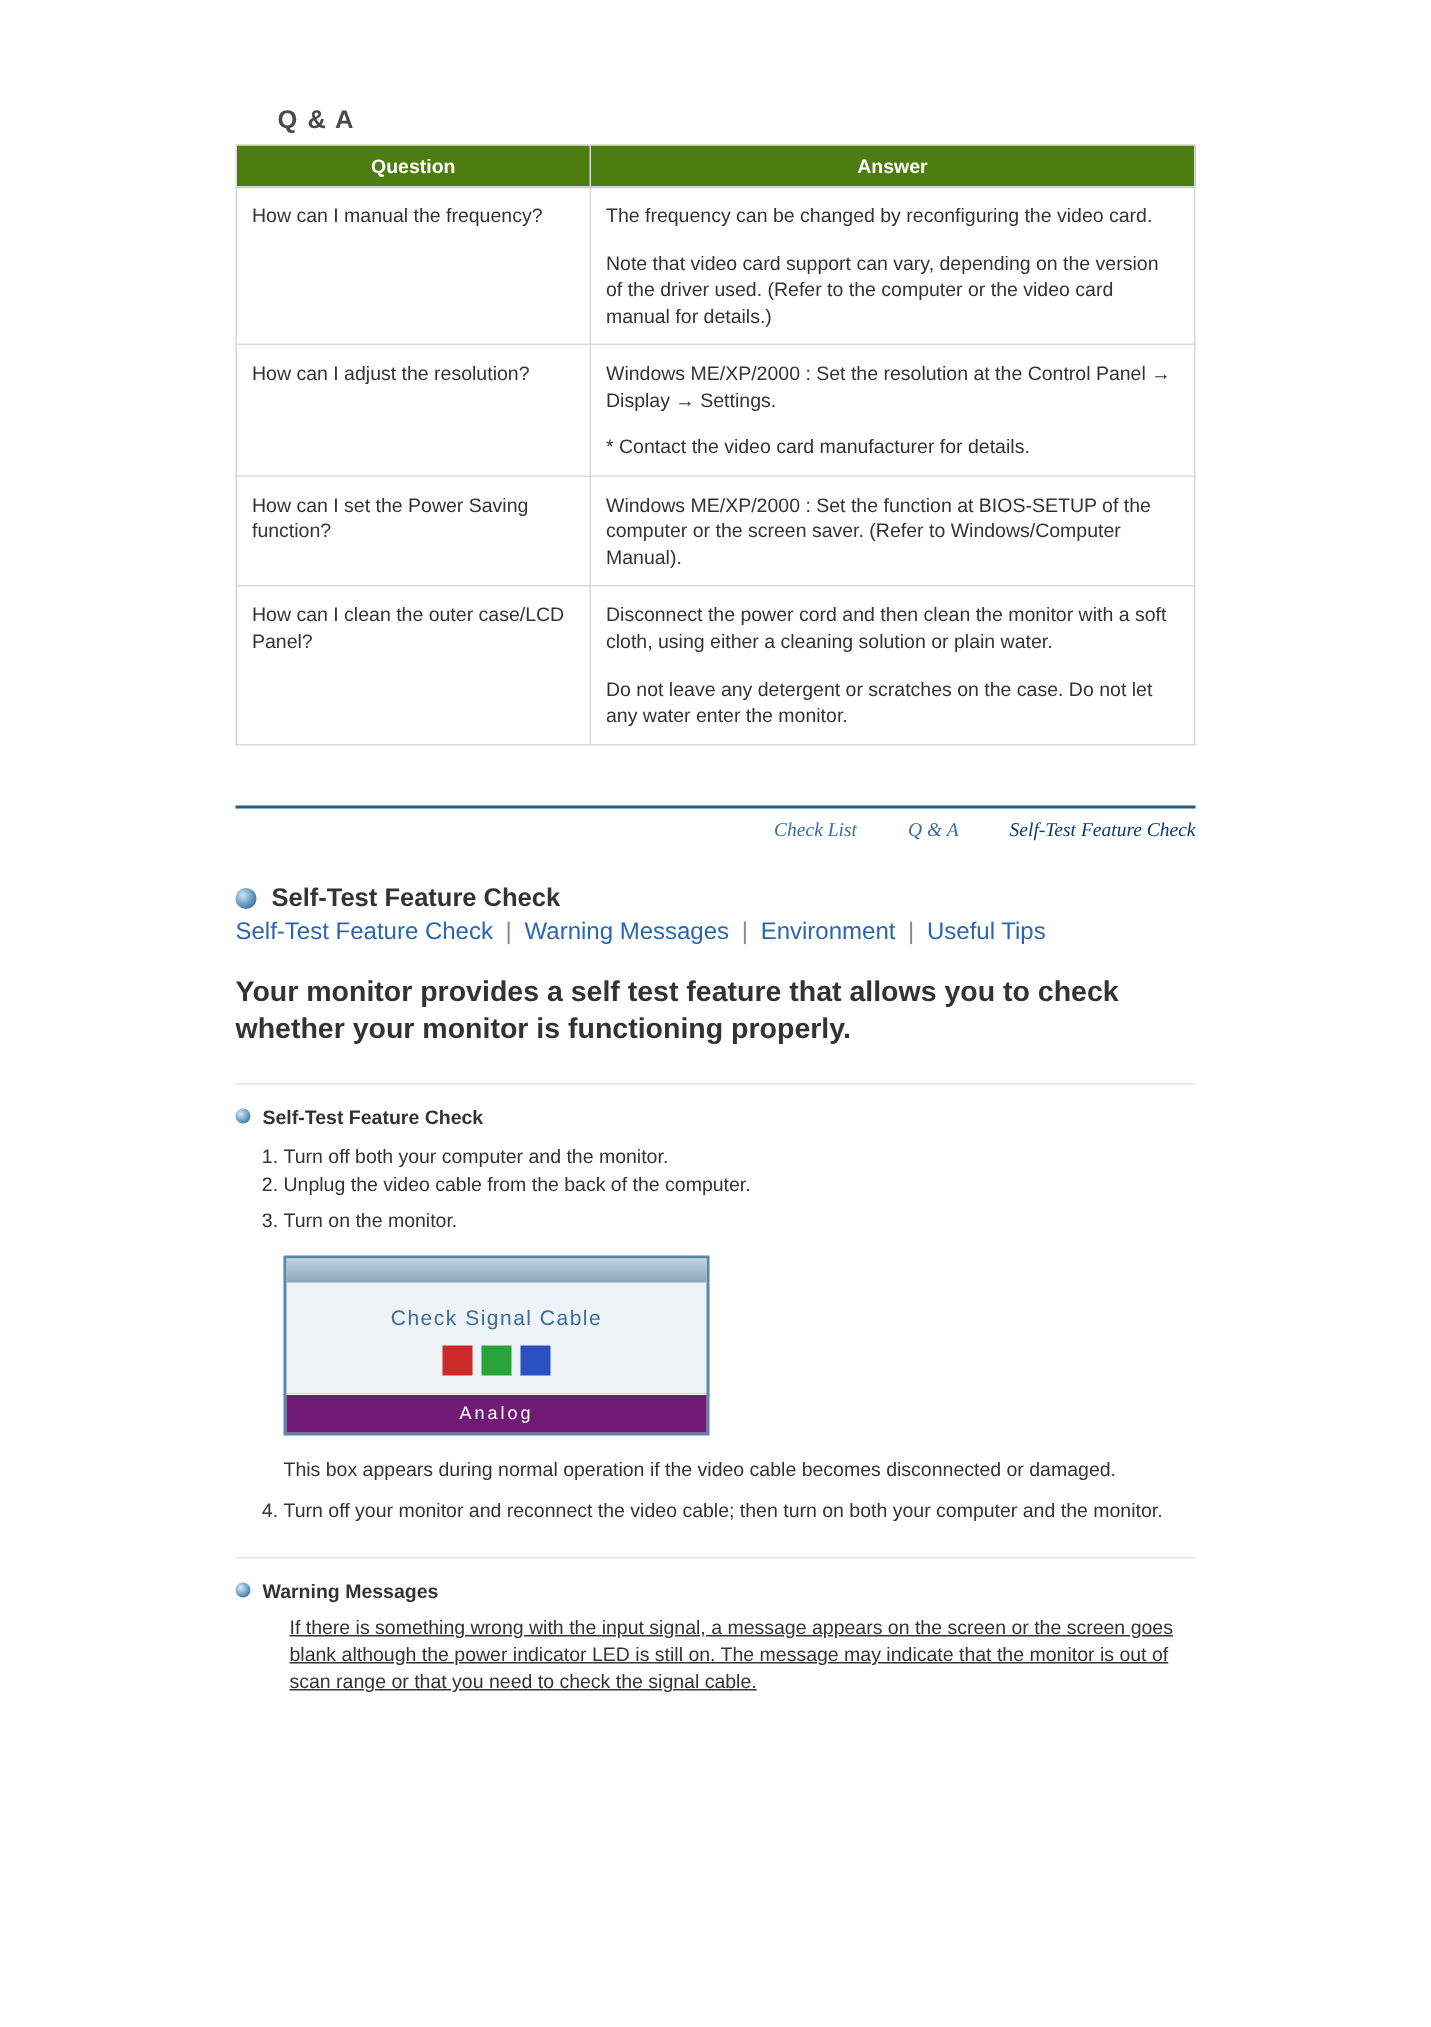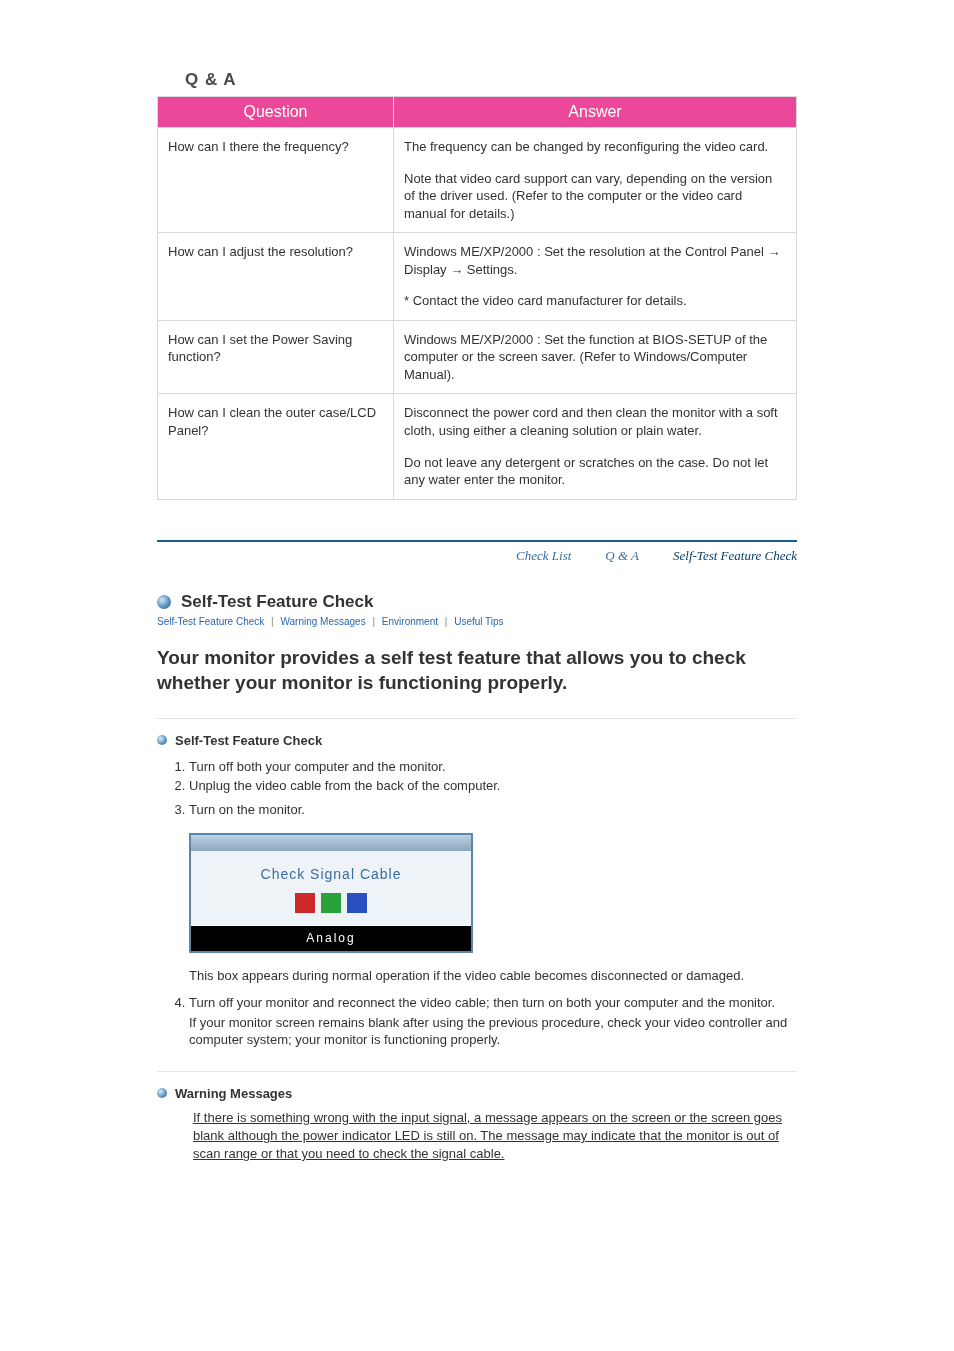--- a/index.html
+++ b/index.html
@@ -21,24 +21,24 @@
     color: #4a4a4a;
     margin: 30px 0 6px 28px;
     letter-spacing: 1px;
   }
   table.qa {
     width: 100%;
     border-collapse: collapse;
     border: 1px solid #d9d9d9;
   }
   table.qa th {
-    background: #ec4899;
+    background: #4d7c0f;
     color: #fff;
-    font-weight: normal;
-    font-size: 16px;
+    font-weight: bold;
+    font-size: 13px;
     padding: 6px 8px;
     border: 1px solid #d9d9d9;
   }
   table.qa td {
     border: 1px solid #d9d9d9;
     padding: 10px 10px;
     vertical-align: top;
     font-size: 13px;
     line-height: 1.35;
     color: #333;
@@ -81,21 +81,21 @@
     flex: 0 0 auto;
   }
   .sec-head h2 {
     font-size: 17px;
     font-weight: bold;
     color: #333;
     margin: 0;
   }
   .sublinks {
     margin-top: 4px;
-    font-size: 10px;
+    font-size: 16px;
   }
   .sublinks a {
     color: #2a66b1;
     text-decoration: none;
     cursor: pointer;
   }
   .sep { color: #888; margin:0 4px; }
   .intro {
     margin-top: 18px;
     font-weight: bold;
@@ -144,21 +144,21 @@
   .signal-text {
     color: #3b6da3;
     font-size: 14px;
     letter-spacing: 1px;
     margin-bottom: 10px;
   }
   .rgb-row { display:flex; justify-content:center; gap:6px; }
   .sq { width:20px; height:20px; }
   .r{background:#cc2a2a;} .g{background:#2aa23a;} .b{background:#2a4fc0;}
   .signal-bot {
-    background: #000000;
+    background: #701a75;
     color: #fff;
     font-size: 12px;
     letter-spacing: 2px;
     padding: 4px 0;
     border-top: 1px solid #fff;
   }
 
   .plain-para {
     font-size: 13px;
     line-height: 1.4;
@@ -175,21 +175,21 @@
 
   <table class="qa">
     <thead>
       <tr>
         <th>Question</th>
         <th>Answer</th>
       </tr>
     </thead>
     <tbody>
       <tr>
-        <td class="qcol">How can I there the frequency?</td>
+        <td class="qcol">How can I manual the frequency?</td>
         <td>
           <div class="ans-block">
             <p>The frequency can be changed by reconfiguring the video card.</p>
             <p>Note that video card support can vary, depending on the version of the driver used. (Refer to the computer or the video card manual for details.)</p>
           </div>
         </td>
       </tr>
       <tr>
         <td class="qcol">How can I adjust the resolution?</td>
         <td>
@@ -268,21 +268,20 @@
           </div>
           <div class="signal-bot">Analog</div>
         </div>
 
         <p>This box appears during normal operation if the video cable becomes disconnected or damaged.</p>
       </div>
     </li>
     <li style="margin-top:10px;">
       <div class="step-body">
         <p>Turn off your monitor and reconnect the video cable; then turn on both your computer and the monitor.</p>
-        <p>If your monitor screen remains blank after using the previous procedure, check your video controller and computer system; your monitor is functioning properly.</p>
       </div>
     </li>
   </ol>
 
   <hr class="thin">
 
   <div class="sub-sec-row">
     <span class="mini-bullet"></span>
     <span class="sub-sec-title">Warning Messages</span>
   </div>

